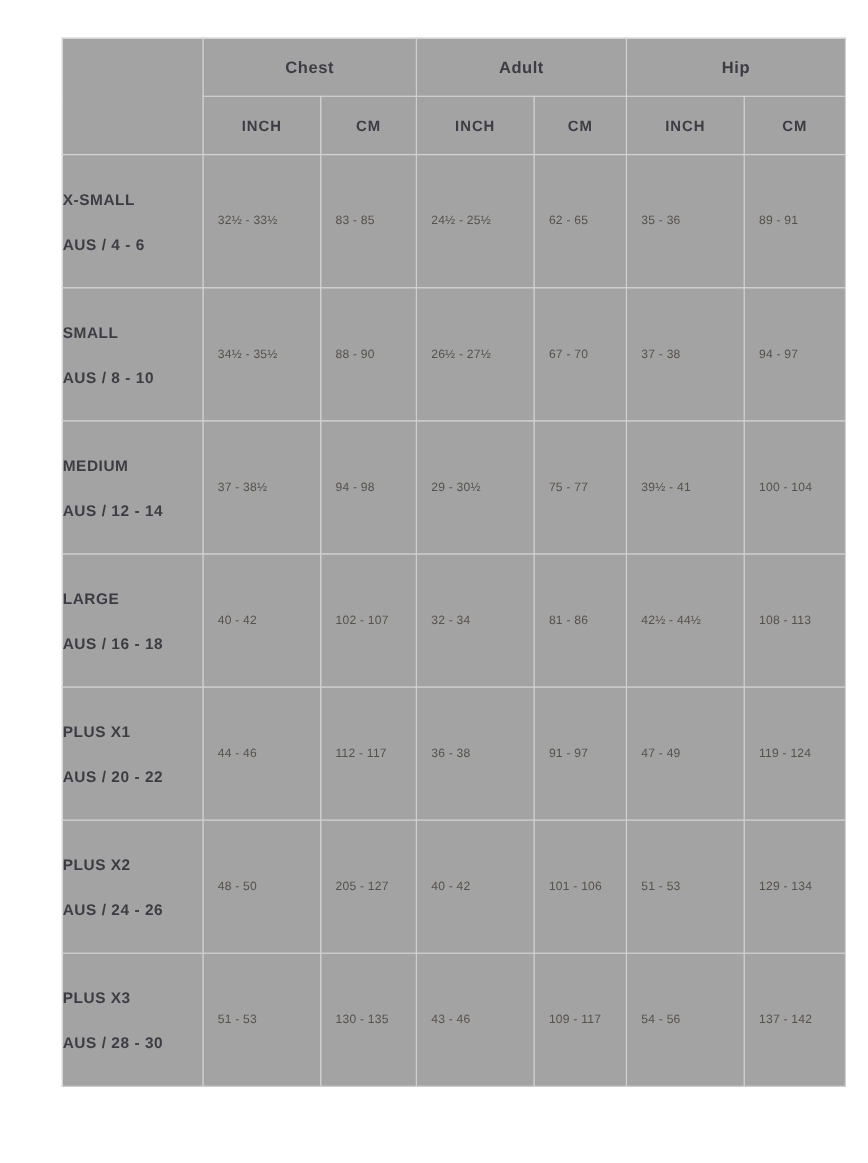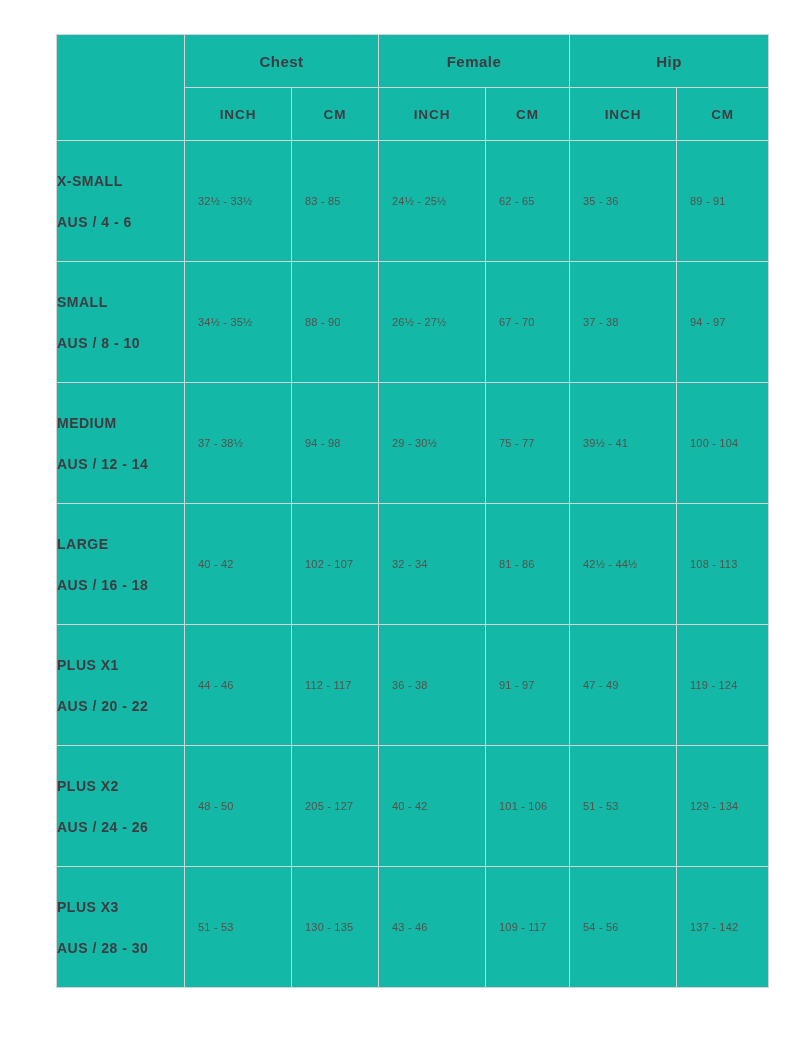--- a/index.html
+++ b/index.html
@@ -23,21 +23,21 @@
     margin-bottom: 23px;
   }
   table.size-chart {
     table-layout: fixed;
     width: 712px;
     border-collapse: collapse;
   }
   table.size-chart th,
   table.size-chart td {
     border: 1px solid #d3d3d3;
-    background: #14b8a6;
+    background: #a3a3a3;
     vertical-align: middle;
   }
   tr.group-row { height: 53px; }
   tr.unit-row  { height: 53px; }
   tbody tr     { height: 121px; }
   th.group {
     font-size: 15px;
     font-weight: 700;
     letter-spacing: 0.5px;
     color: #3d3c42;
@@ -82,21 +82,21 @@
       <col style="width:87px">
       <col style="width:107px">
       <col style="width:84px">
       <col style="width:107px">
       <col style="width:92px">
     </colgroup>
     <thead>
       <tr class="group-row">
         <th class="corner" rowspan="2"></th>
         <th class="group" colspan="2">Chest</th>
-        <th class="group" colspan="2">Female</th>
+        <th class="group" colspan="2">Adult</th>
         <th class="group" colspan="2">Hip</th>
       </tr>
       <tr class="unit-row">
         <th class="unit">INCH</th>
         <th class="unit">CM</th>
         <th class="unit">INCH</th>
         <th class="unit">CM</th>
         <th class="unit">INCH</th>
         <th class="unit">CM</th>
       </tr>

